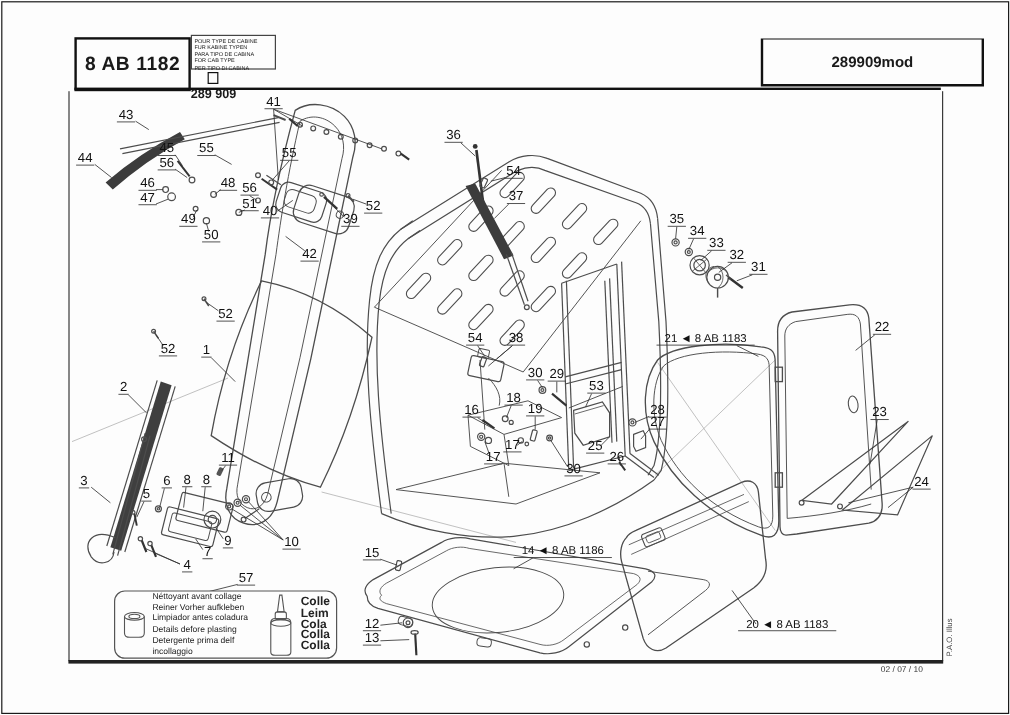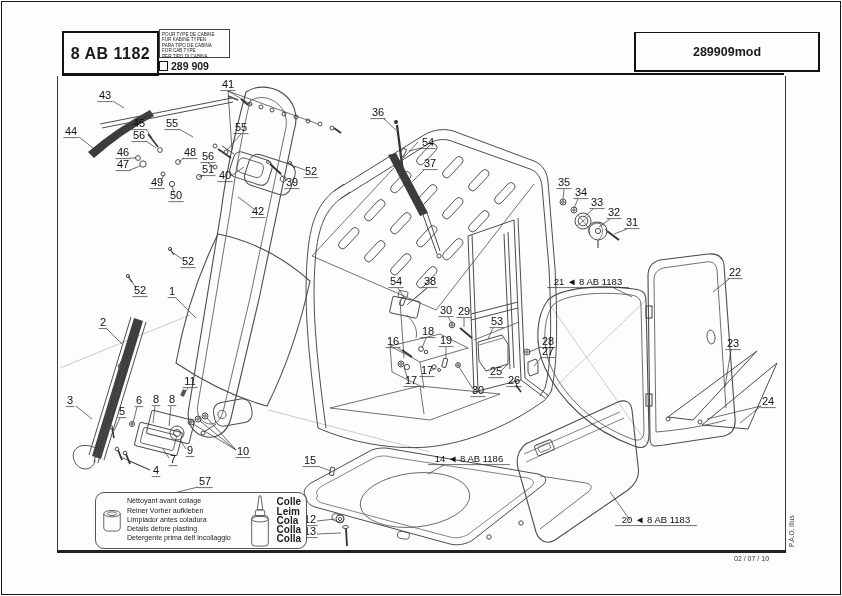--- a/index.html
+++ b/index.html
@@ -10,27 +10,27 @@
   #page-border{left:1px;top:1px;width:838px;height:592px;border:1.4px solid #1a1a1a;}
   #frame-left{left:57px;top:76px;width:1.2px;height:475px;background:#3a3a3a;}
   #frame-right{left:785px;top:76px;width:1.2px;height:475px;background:#3a3a3a;}
   #frame-bottom{left:57px;top:550px;width:729px;height:2.6px;background:#222;}
   #header-rule{left:62px;top:73px;width:722px;height:2.4px;background:#111;}
   
   #doc-number-box{left:62px;top:31px;width:93px;height:41px;border:2.6px solid #111;
       display:flex;align-items:center;justify-content:center;font-weight:bold;font-size:16px;letter-spacing:.5px;}
   #cab-type-box{left:159px;top:29px;width:71px;height:29px;border:0.9px solid #444;
       font-size:4.6px;line-height:5.5px;padding:1.5px 2px;color:#222;box-sizing:border-box;}
-  #cab-type-code{left:159px;top:60px;display:flex;align-items:center;gap:3px;font-weight:bold;font-size:10.5px;}
+  #cab-type-code{left:159px;top:60px;display:flex;align-items:center;gap:3px;font-weight:bold;font-size:10.5px;flex-direction:column;}
   .checkbox-glyph{display:inline-block;width:7px;height:8px;border:1.2px solid #111;}
   #title-block{left:350px;top:12px;font-size:11px;line-height:13px;color:#111;}
   #mod-box{left:598px;top:32px;width:186px;height:40px;border:2.6px solid #111;border-top-width:1px;
       display:flex;align-items:center;justify-content:center;font-weight:bold;font-size:12.5px;box-sizing:border-box;margin-left:36px;}
   
-  #note-box{left:95px;top:492px;width:212px;height:57px;border:1.1px solid #555;border-radius:9px;
+  #note-box{left:95px;top:492px;width:186px;height:57px;border:1.1px solid #555;border-radius:9px;
       display:flex;align-items:center;padding:2px 5px;gap:4px;box-sizing:border-box;background:#fdfdfd;}
   #cleaner-lines{font-size:7.1px;line-height:9.2px;color:#222;flex:1;}
   #glue-lines{font-size:10px;line-height:9.2px;color:#222;font-weight:bold;}
   
   #date-stamp{left:734px;top:555px;font-size:7px;color:#333;}
   #illustrator-credit{left:788px;top:487px;font-size:6.5px;color:#444;
       writing-mode:vertical-rl;transform:rotate(180deg);height:60px;}
   
   #diagram-svg{left:0;top:0;}
   .part-num{fill:#111;text-anchor:middle;font-family:"Liberation Sans",sans-serif;}

